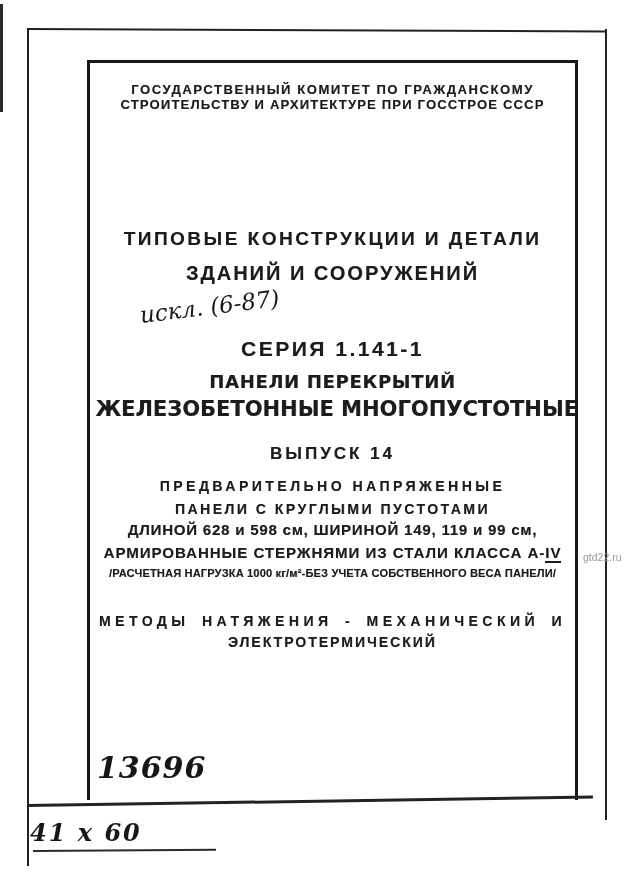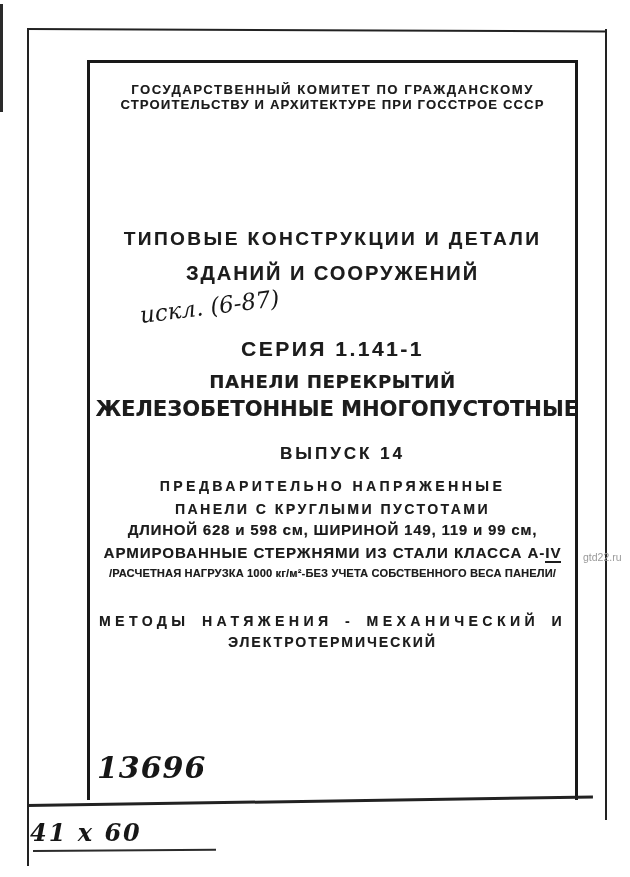--- a/index.html
+++ b/index.html
@@ -26,21 +26,21 @@
     font-weight:bold;color:#1c1c1c;white-space:nowrap;
     text-shadow:0.3px 0.3px 0 rgba(20,20,20,0.45);
   }
   .header-l1{top:82px;font-size:13px;letter-spacing:1.6px;}
   .header-l2{top:97px;font-size:13px;letter-spacing:1.2px;}
   .title-l1{top:228px;font-size:19px;letter-spacing:2.5px;}
   .title-l2{top:262px;font-size:20px;letter-spacing:2px;}
   .series{top:337px;font-size:21px;letter-spacing:2.5px;}
   .subject-l1{top:371px;font-size:18px;letter-spacing:0.7px;font-family:"DejaVu Sans",sans-serif;}
   .subject-l2{top:397px;font-size:21px;letter-spacing:0px;font-family:"DejaVu Sans",sans-serif;text-align:right;}
-  .issue{top:444px;font-size:17px;letter-spacing:3px;padding-left:10px;}
+  .issue{top:444px;font-size:17px;letter-spacing:3px;}
   .desc-l1{top:478px;font-size:14px;letter-spacing:3.5px;}
   .desc-l2{top:501px;font-size:14px;letter-spacing:2.5px;}
   .desc-l3{top:521px;font-size:15px;letter-spacing:0.8px;}
   .desc-l4{top:544px;font-size:15px;letter-spacing:1px;}
   .steel-class{border-bottom:2px solid #1c1c1c;padding-bottom:0px;}
   .load-note{top:567px;font-size:11px;letter-spacing:0.2px;}
   .methods-l1{top:613px;font-size:14px;letter-spacing:4.5px;word-spacing:4px;}
   .methods-l2{top:634px;font-size:14px;letter-spacing:2px;}
   
   .hw{

